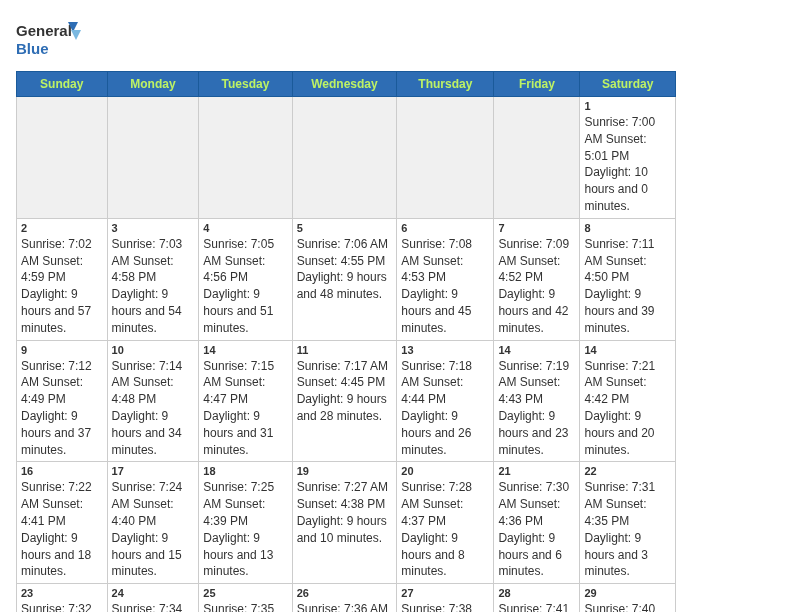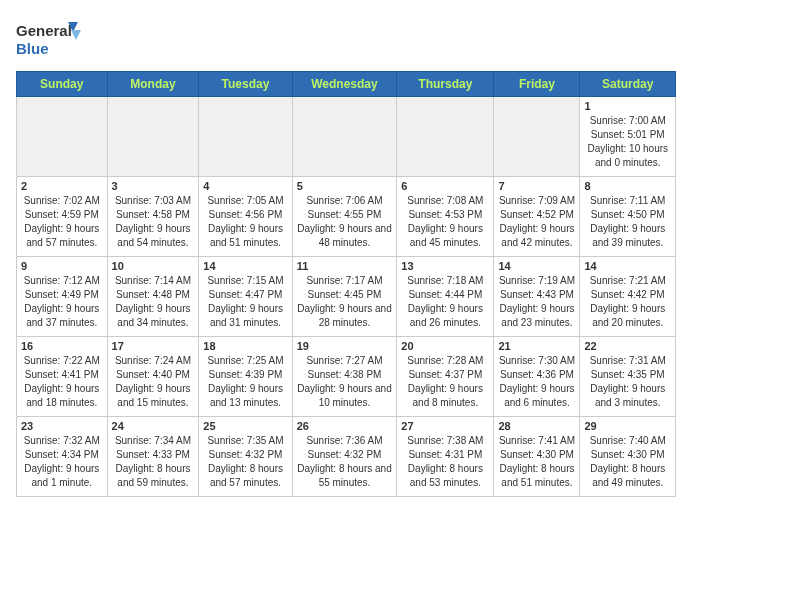--- a/index.html
+++ b/index.html
@@ -66,24 +66,23 @@
     .calendar td.empty {
       background: #f0f0f0;
     }
     .day-num {
       font-size: 11px;
       font-weight: bold;
       display: block;
       margin-bottom: 2px;
     }
     .day-info {
-      font-size: 10px;
+      font-size: 12px;
       line-height: 1.4;
       color: #333;
-      text-align: center;
     }
     .last-row td {
       height: 60px;
     }
   </style>
 </head>
 <body>
 
 <div class="page">
   <div class="header">

